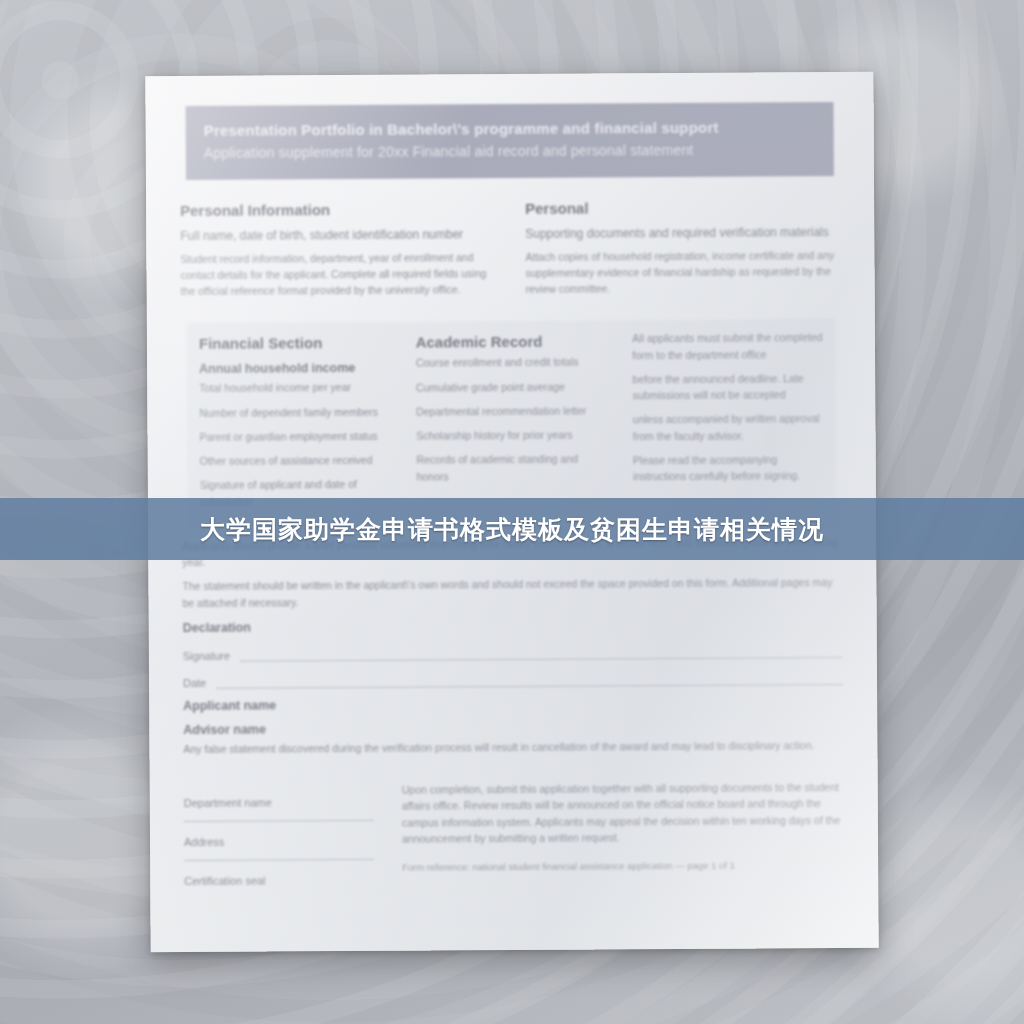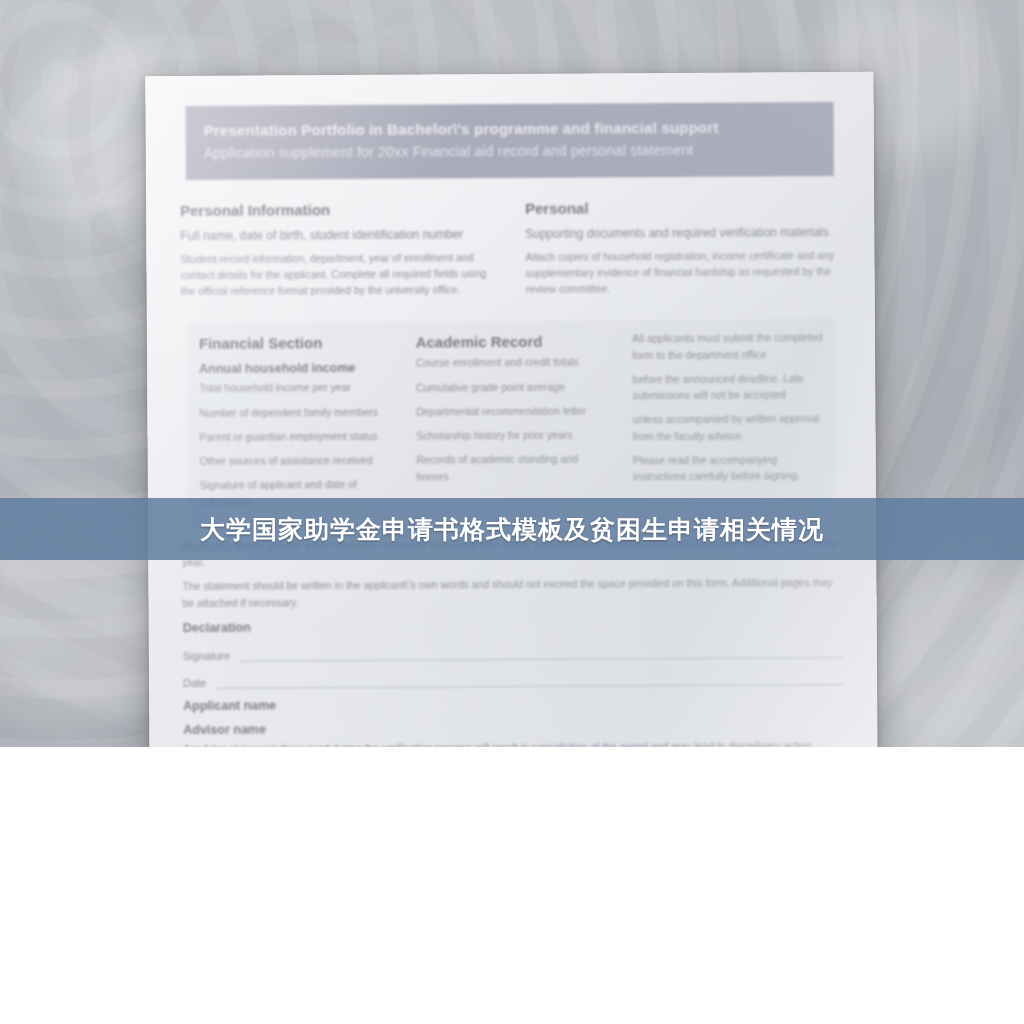--- a/index.html
+++ b/index.html
@@ -6,21 +6,21 @@
     margin: 0;
     padding: 0;
     background: #ffffff;
   }
   body {
     font-family: "Liberation Sans", sans-serif;
   }
   .stage {
     position: relative;
     width: 1024px;
-    height: 747px;
+    height: 1024px;
     overflow: hidden;
     background: #b9bcc2;
   }
   
   .bg {
     position: absolute;
     inset: 0;
     background:
       radial-gradient(circle at 12% 18%, rgba(255,255,255,0.28) 0 70px, rgba(255,255,255,0) 120px),
       radial-gradient(circle at 88% 10%, rgba(255,255,255,0.22) 0 60px, rgba(255,255,255,0) 110px),

